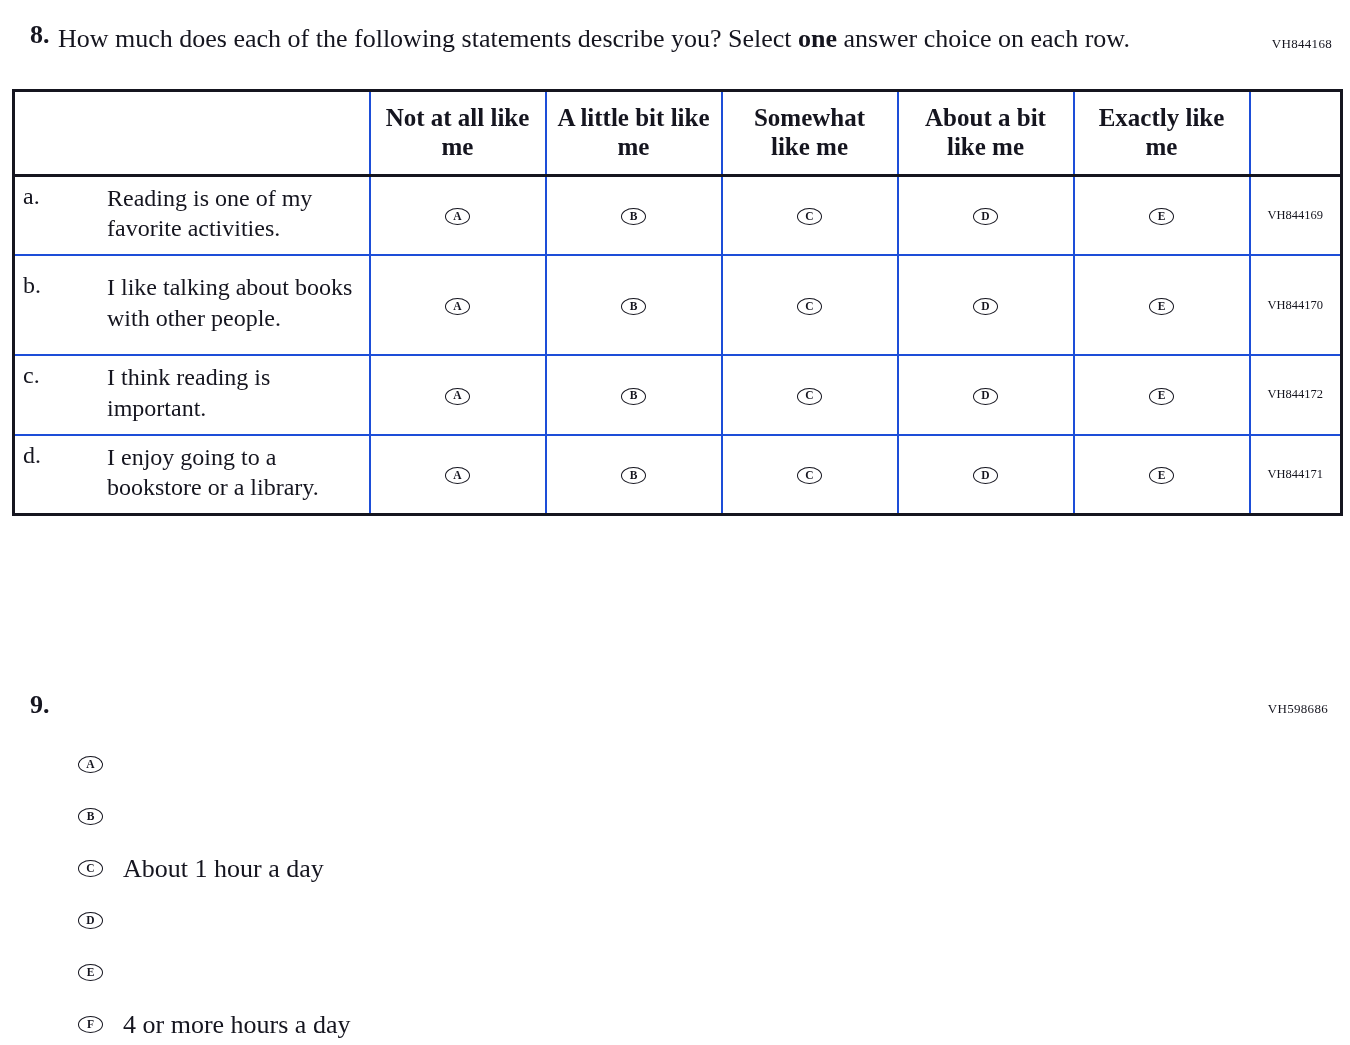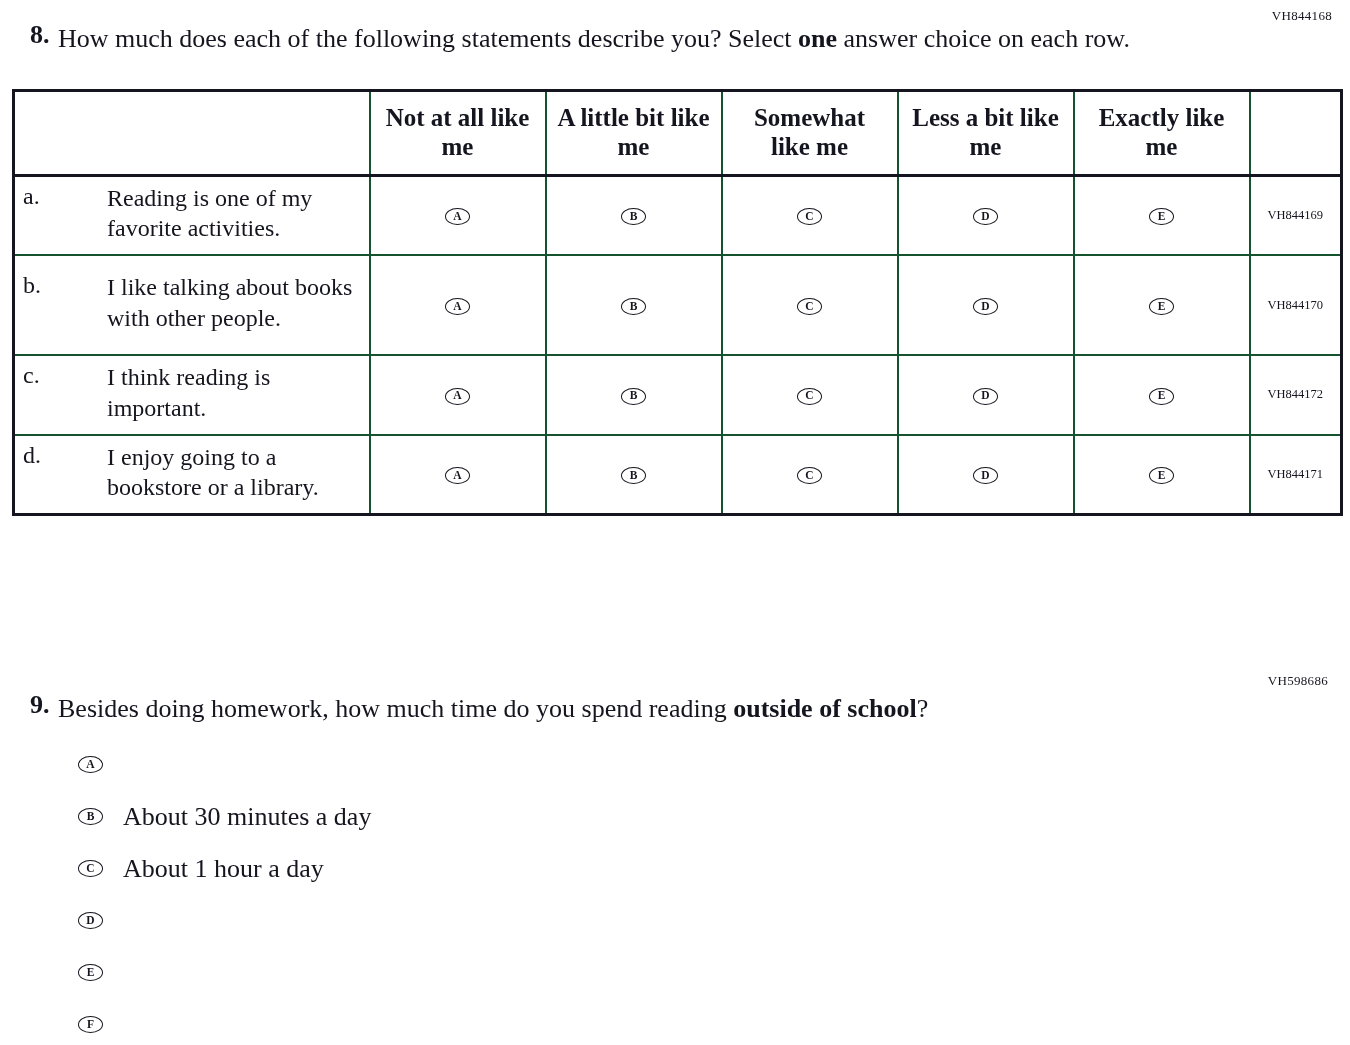--- a/index.html
+++ b/index.html
@@ -17,20 +17,21 @@
     position: relative;
     width: 1350px;
     height: 1045px;
     padding: 6px 12px 0 12px;
   }
   .form-code {
     font-size: 13px;
     letter-spacing: 0.3px;
     text-align: right;
     color: #15151f;
+    margin-top: 28px;
   }
   .top-code { position: absolute; top: 8px; right: 18px; }
   .mid-code { position: absolute; top: 673px; right: 22px; }
 
   
   .q-stem {
     display: flex;
     align-items: flex-start;
   }
   .q-num {
@@ -49,21 +50,21 @@
   .q8-stem .q-text { max-width: 1110px; }
 
   
   table.matrix {
     border-collapse: collapse;
     margin-top: 32px;
     width: 1328px;
     table-layout: fixed;
   }
   table.matrix th, table.matrix td {
-    border: 2px solid #14532d;
+    border: 2px solid #1d4ed8;
     vertical-align: middle;
   }
   table.matrix { border: 3px solid #15151f; }
   table.matrix thead th { border-bottom: 3px solid #15151f; }
   th.col-head {
     font-size: 25px;
     font-weight: bold;
     text-align: center;
     padding: 12px 10px;
     height: 82px;
@@ -152,21 +153,21 @@
           <col class="c-opt">
           <col class="c-opt">
           <col class="c-code">
       </colgroup>
       <thead>
         <tr>
           <th class="col-head"></th>
           <th class="col-head">Not at all like me</th>
           <th class="col-head">A little bit like me</th>
           <th class="col-head">Somewhat like me</th>
-          <th class="col-head">Less a bit like me</th>
+          <th class="col-head">About a bit like me</th>
           <th class="col-head">Exactly like me</th>
           <th class="col-head"></th>
         </tr>
       </thead>
       <tbody>
         <tr class="r-a">
           <td class="stmt">
             <div class="stmt-inner">
               <span class="row-letter">a.</span>
               <span class="row-text">Reading is one of my favorite activities.</span>
@@ -223,40 +224,39 @@
         </tr>
       </tbody>
     </table>
   </section>
 
   <div class="form-code mid-code">VH598686</div>
 
   <section>
     <div class="q-stem q9-stem">
       <span class="q-num">9.</span>
-      <p class="q-text"><span>Besides doing homework, how much time do you spend reading </span><b>outside of school</b><span>?</span></p>
     </div>
 
     <ul class="q9-options">
       <li>
         <span class="bubble">A</span>
       </li>
       <li>
         <span class="bubble">B</span>
-        <span class="opt-text">About 30 minutes a day</span>
       </li>
       <li>
         <span class="bubble">C</span>
         <span class="opt-text">About 1 hour a day</span>
       </li>
       <li>
         <span class="bubble">D</span>
       </li>
       <li>
         <span class="bubble">E</span>
       </li>
       <li>
         <span class="bubble">F</span>
+        <span class="opt-text">4 or more hours a day</span>
       </li>
     </ul>
   </section>
 
 </div>
 
 </body></html>

